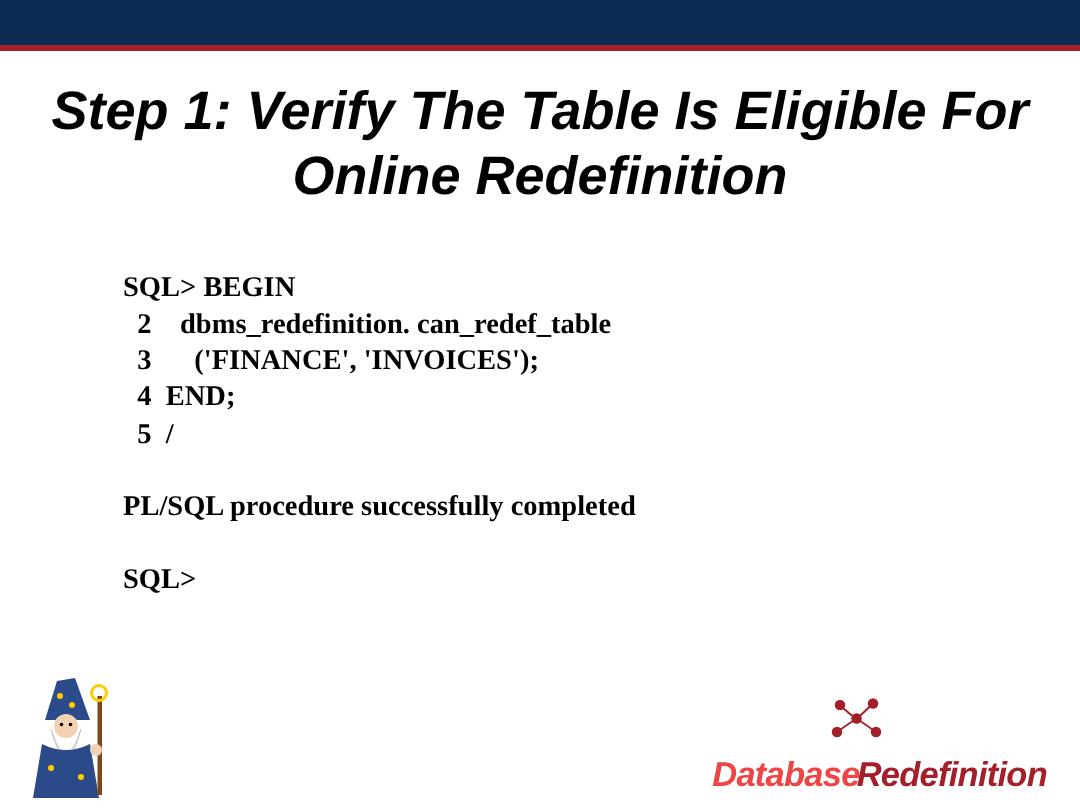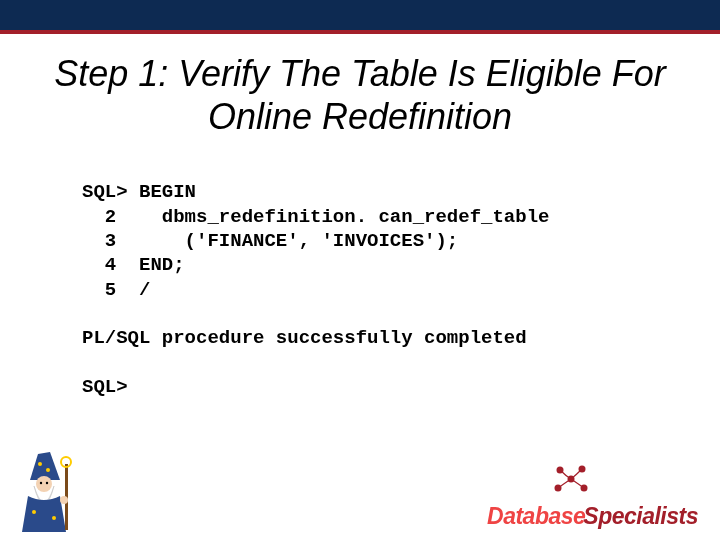--- a/index.html
+++ b/index.html
@@ -13,29 +13,29 @@
     position: relative;
   }
   .top-bar {
     width: 100%;
     height: 30px;
     background: #0d2a52;
     border-bottom: 4px solid #a31f2a;
   }
   .slide-title {
     font-size: 36px;
-    font-weight: normal;
+    font-weight: bold;
     font-style: italic;
     color: #000;
     text-align: center;
     padding: 18px 20px 10px 20px;
     line-height: 1.2;
   }
   .code-block {
-    font-family: Liberation Mono, monospace;
+    font-family: Liberation Serif, serif;
     font-size: 19px;
     font-weight: bold;
     color: #000;
     white-space: pre;
     margin: 32px 0 16px 82px;
     line-height: 1.28;
   }
   .wizard {
     position: absolute;
     left: 10px;
@@ -117,15 +117,15 @@
   <circle cx="34" cy="26" r="3.5" fill="#a31f2a"></circle>
   <circle cx="21" cy="17" r="3.5" fill="#a31f2a"></circle>
   <path d="M10 8 Q16 14 21 17" stroke="#a31f2a" stroke-width="1.2" fill="none"></path>
   <path d="M32 7 Q26 13 21 17" stroke="#a31f2a" stroke-width="1.2" fill="none"></path>
   <path d="M8 26 Q15 21 21 17" stroke="#a31f2a" stroke-width="1.2" fill="none"></path>
   <path d="M34 26 Q27 21 21 17" stroke="#a31f2a" stroke-width="1.2" fill="none"></path>
 </svg>
 
 <div class="logo">
   <div class="logo-word">
-    <span class="logo-db">Database</span><span class="logo-sp">Specialists</span>
+    <span class="logo-db">Database</span><span class="logo-sp">Redefinition</span>
   </div>
 </div>
 
 </body></html>

